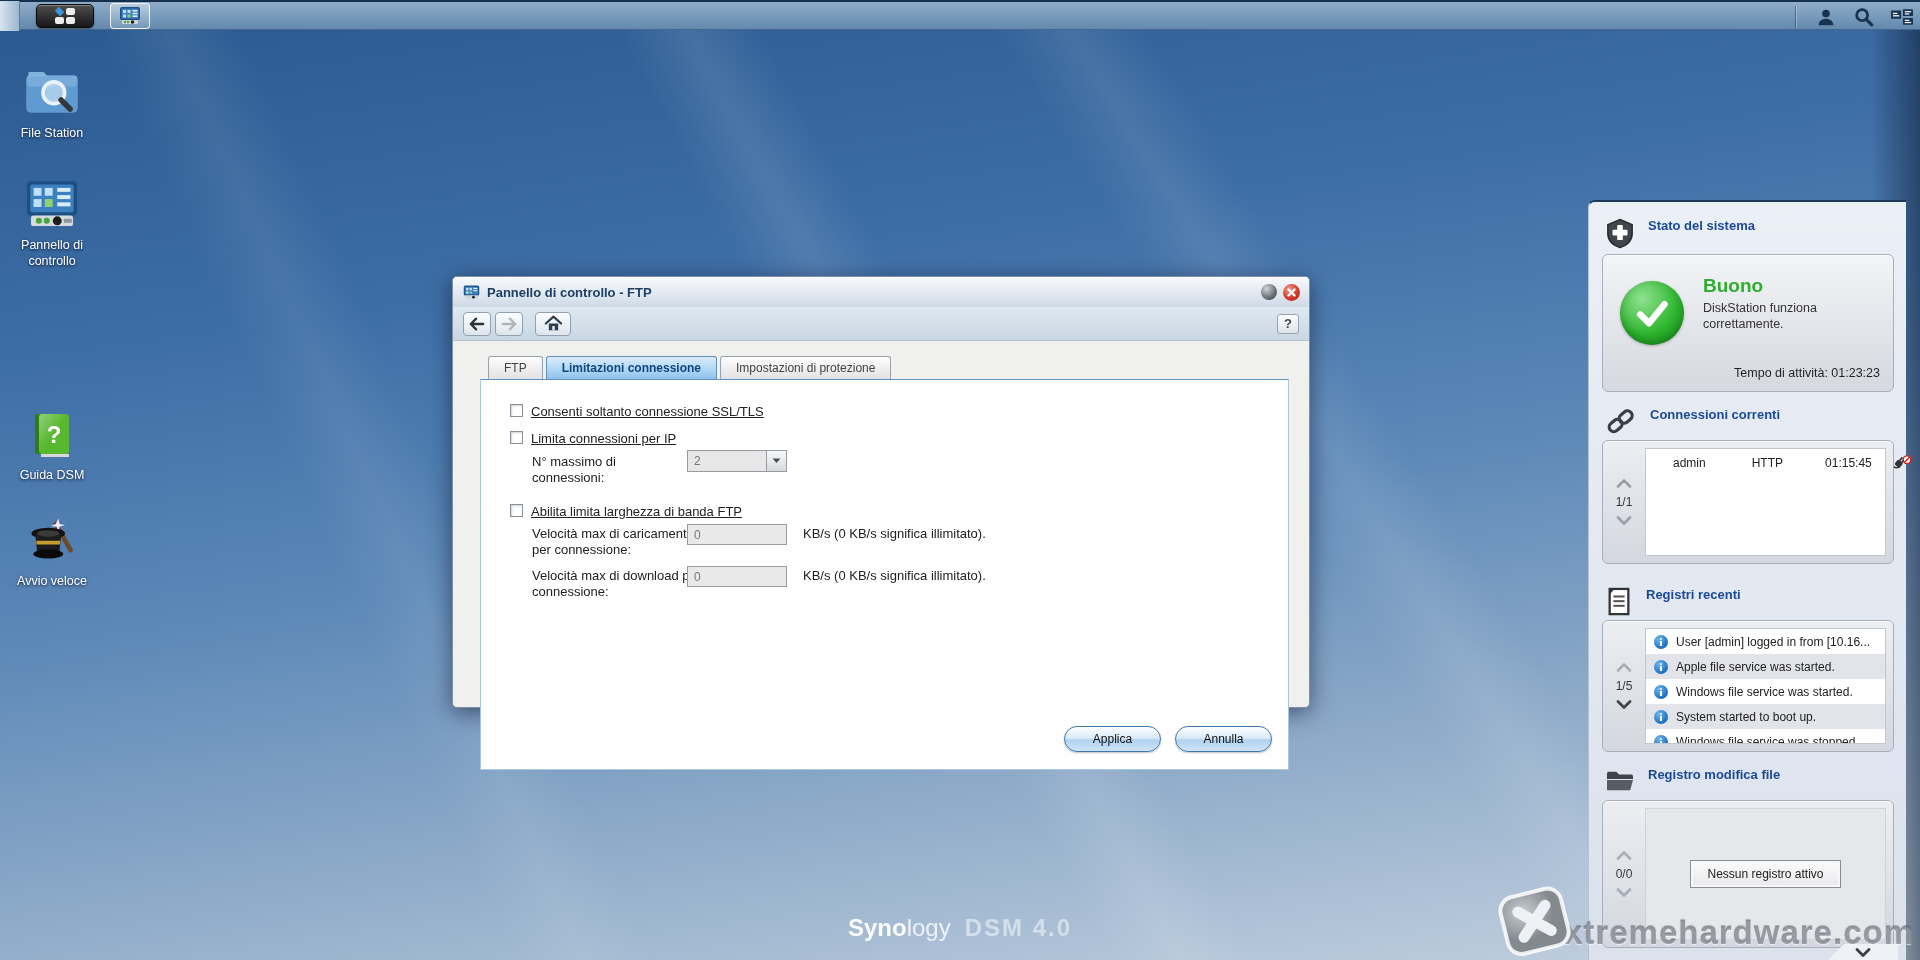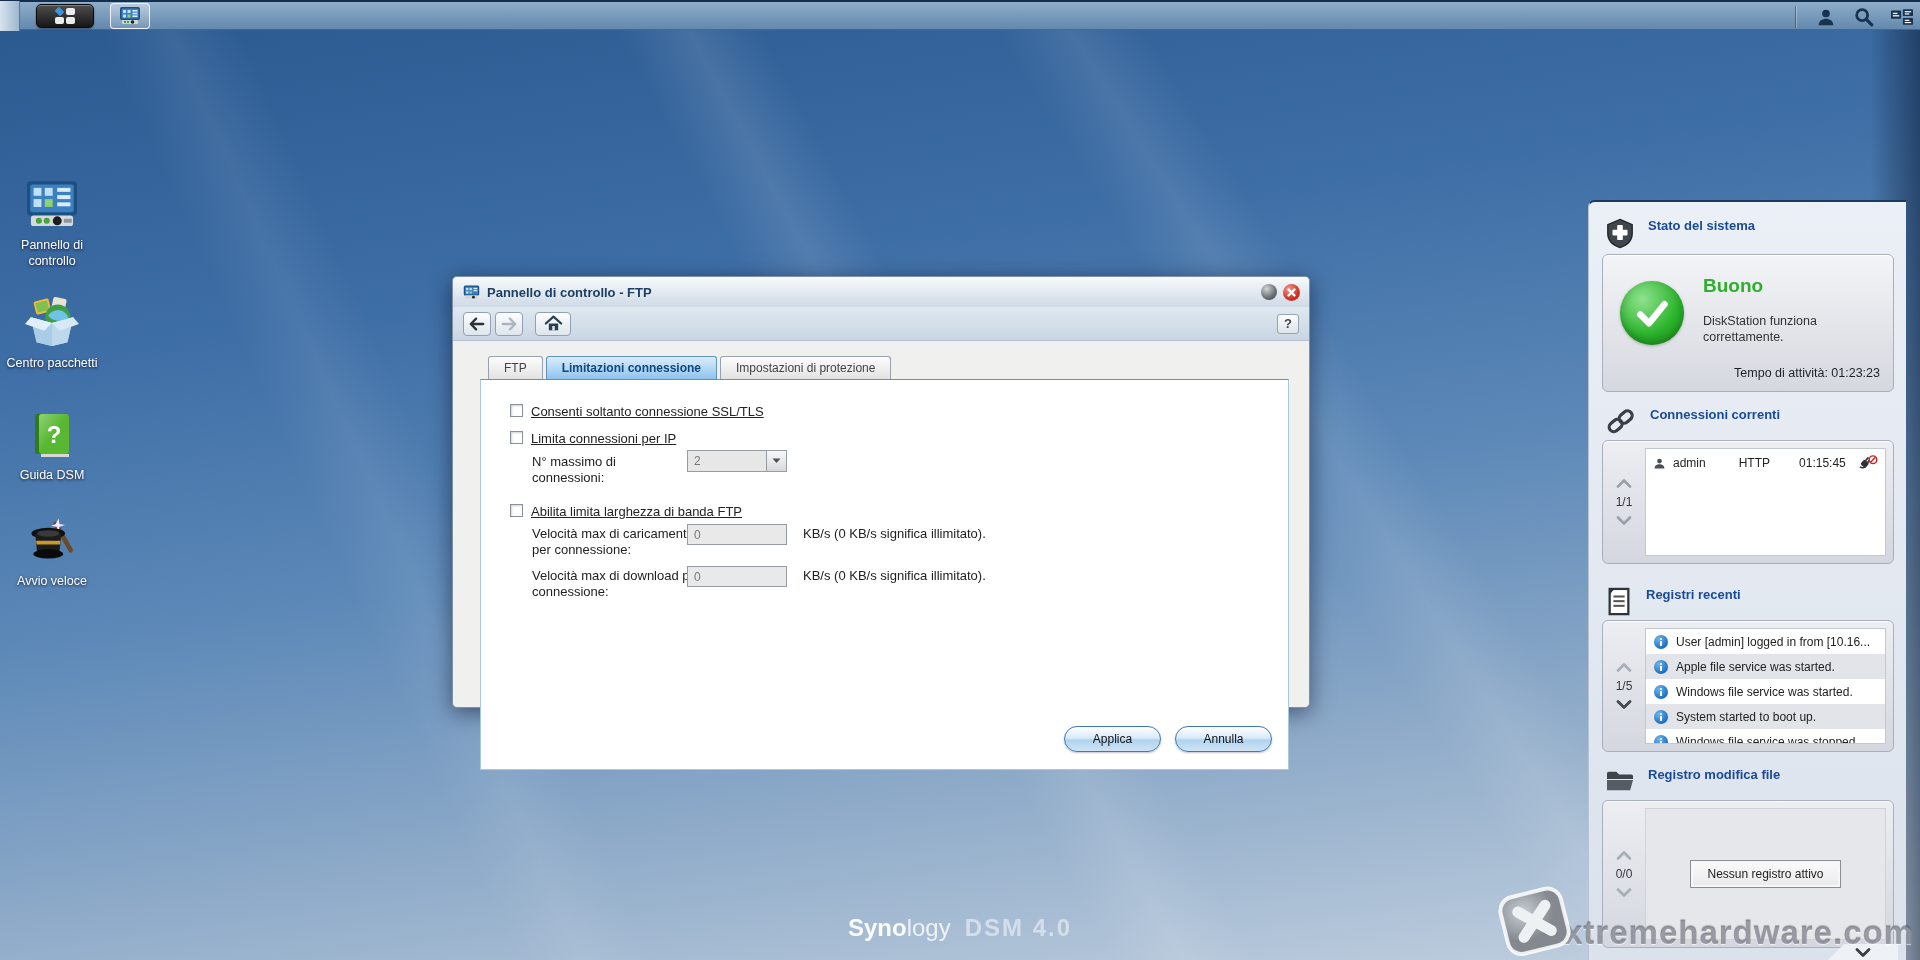--- a/index.html
+++ b/index.html
@@ -88,25 +88,25 @@
   .spanel { position:absolute; left:13px; width:292px; border:1px solid #a9aebc; border-radius:6px;
     background:linear-gradient(#eceef2,#d4d7df); box-shadow:inset 0 1px 0 #fff; }
   .pag { position:absolute; left:0; top:0; bottom:0; width:42px; display:flex; flex-direction:column;
     align-items:center; justify-content:center; gap:7px; }
   .pag-num { font-size:12px; color:#33383f; }
   .chev { cursor:pointer; display:block; }
   .green-badge { position:absolute; left:17px; top:26px; width:64px; height:64px; border-radius:50%;
     background:radial-gradient(circle at 35% 28%, #8fe28f, #2db52d 58%, #1d8f1d);
     box-shadow:inset 0 -4px 8px rgba(0,60,0,.35), 0 1px 3px rgba(0,0,0,.25); display:grid; place-items:center; }
   .st-status { font-size:19px; font-weight:bold; color:#2fae2f; }
-  .st-desc { margin-top:16px; font-size:12.5px; color:#333; width:160px; line-height:1.3; }
+  .st-desc { margin-top:3px; font-size:12.5px; color:#333; width:160px; line-height:1.3; }
   .st-text { position:absolute; left:100px; top:20px; }
   .st-uptime { position:absolute; right:13px; bottom:11px; font-size:12.5px; color:#1e2228; }
   .list-area { position:absolute; left:42px; top:7px; right:7px; bottom:7px; background:#fff; border:1px solid #c3c7cf; }
-  .conn-row { display:flex; align-items:center; gap:7px; height:24px; padding:14px 7px; font-size:12px; color:#222; }
+  .conn-row { display:flex; align-items:center; gap:20px; height:24px; padding:14px 7px; font-size:12px; color:#222; }
   .conn-proto { margin-left:26px; }
   .conn-time { margin-left:22px; }
   .conn-plug { margin-left:auto; cursor:pointer; }
   .log-area { position:absolute; left:42px; top:7px; right:7px; bottom:7px; background:#fff; border:1px solid #c3c7cf; overflow:hidden; }
   .log-row { display:flex; align-items:center; gap:8px; height:25px; padding:0 8px; font-size:12px; color:#222; white-space:nowrap; }
   .log-row.alt { background:#e2e4e9; }
   .info-ic { flex:none; width:14px; height:14px; border-radius:50%; background:radial-gradient(circle at 35% 30%, #6fb6ef, #1d6fc0 70%);
     position:relative; }
   .info-ic::before { content:""; position:absolute; left:6px; top:3px; width:2px; height:2px; background:#fff; border-radius:50%; }
   .info-ic::after  { content:""; position:absolute; left:6px; top:6px; width:2px; height:5px; background:#fff; }
@@ -185,20 +185,31 @@
           <rect x="16" y="5.6" width="7" height="1.3" fill="#fff"></rect>
             <rect x="16" y="8" width="5" height="1.3" fill="#fff"></rect>
           <rect x="14" y="13" width="11" height="7.5" rx="1" fill="#17334f"></rect>
           <rect x="16" y="15" width="5" height="1.3" fill="#fff"></rect>
             <rect x="16" y="17.4" width="7" height="1.3" fill="#fff"></rect>
         </svg>
       </div>
     </div>
   </div>
 
+  <div class="dicon" style="top:62px">
+    <svg width="58" height="56" viewBox="0 0 64 60">
+      <path d="M6 10h17l5 6h-22z" fill="#7fb2dd"></path>
+      <rect x="4" y="14" width="56" height="40" rx="4" fill="#9cc4e8"></rect>
+      <path d="M4 20c0-3 2-5 5-5h46c3 0 5 2 5 5v30c0 3-2 5-5 5H9c-3 0-5-2-5-5z" fill="#5f9bd0"></path>
+      <path d="M4 20c0-3 2-5 5-5h46c3 0 5 2 5 5l-2 6H6z" fill="#76abdc"></path>
+      <circle cx="34" cy="33" r="12" fill="rgba(230,243,255,.55)" stroke="#e8f3fc" stroke-width="4"></circle>
+      <line x1="42" y1="41" x2="52" y2="51" stroke="#33383d" stroke-width="6" stroke-linecap="round"></line>
+    </svg>
+    <div class="dlabel">File Station</div>
+  </div>
 
   <div class="dicon" style="top:180px">
     <svg width="58" height="50" viewBox="0 0 44 38">
       <rect x="3" y="1" width="38" height="26" rx="3" fill="#1c4f82"></rect>
       <rect x="5.5" y="3.5" width="33" height="21" rx="1.5" fill="#3c80c0"></rect>
       <rect x="8" y="6" width="6" height="6" fill="#bfe0f7"></rect>
         <rect x="16.5" y="6" width="6" height="6" fill="#bfe0f7"></rect>
       <rect x="8" y="14.5" width="6" height="6" fill="#bfe0f7"></rect>
         <rect x="16.5" y="14.5" width="6" height="6" fill="#8fd06f"></rect>
       <rect x="26" y="6" width="10" height="3" fill="#d9ecfa"></rect>
@@ -206,35 +217,20 @@
         <rect x="26" y="17" width="10" height="3" fill="#d9ecfa"></rect>
       <rect x="6" y="27" width="32" height="8" rx="2" fill="#d4dade"></rect>
       <circle cx="12" cy="31" r="2.3" fill="#49a33c"></circle>
         <circle cx="18" cy="31" r="2.3" fill="#49a33c"></circle>
       <circle cx="26" cy="31" r="3.4" fill="#1d1d1d"></circle>
       <rect x="31" y="29.5" width="6" height="3" fill="#8e959b"></rect>
     </svg>
     <div class="dlabel">Pannello di controllo</div>
   </div>
 
-  <div class="dicon" style="top:294px">
-    <svg width="58" height="54" viewBox="0 0 60 56">
-      <rect x="30" y="4" width="14" height="16" rx="2" fill="#e8e2d4" transform="rotate(12 37 12)"></rect>
-      <rect x="12" y="6" width="16" height="14" rx="2" fill="#f2b63c" transform="rotate(-14 20 13)"></rect>
-      <rect x="14" y="8" width="12" height="10" fill="#7ec14f" transform="rotate(-14 20 13)"></rect>
-      <circle cx="36" cy="24" r="13" fill="#3f9e48"></circle>
-      <path d="M26 22c3-4 8-6 13-5 4 1 7 4 8 8-4 3-9 4-14 2-4-1-6-3-7-5z" fill="#6fc3e8"></path>
-      <path d="M8 24l22 6 22-6-6 26-16 4-16-4z" fill="#cfe4f2"></path>
-      <path d="M8 24l22 6v24l-16-4z" fill="#a9cde6"></path>
-      <path d="M52 24l-22 6v24l16-4z" fill="#bcd9ec"></path>
-      <path d="M8 24l22 6-8 8-20-7z" fill="#e2eff8"></path>
-      <path d="M52 24l-22 6 8 8 20-7z" fill="#d7e9f5"></path>
-    </svg>
-    <div class="dlabel">Centro pacchetti</div>
-  </div>
 
   <div class="dicon" style="top:410px">
     <svg width="50" height="50" viewBox="0 0 50 50">
       <rect x="8" y="4" width="8" height="40" rx="2" fill="#2f7a1a"></rect>
       <rect x="12" y="4" width="30" height="40" rx="3" fill="#58b830"></rect>
       <rect x="12" y="4" width="30" height="40" rx="3" fill="url(#gb)"></rect>
       <defs>
           <linearGradient id="gb" x1="0" y1="0" x2="1" y2="1">
         <stop offset="0" stop-color="rgba(255,255,255,.35)"></stop>
             <stop offset=".5" stop-color="rgba(255,255,255,0)"></stop>

